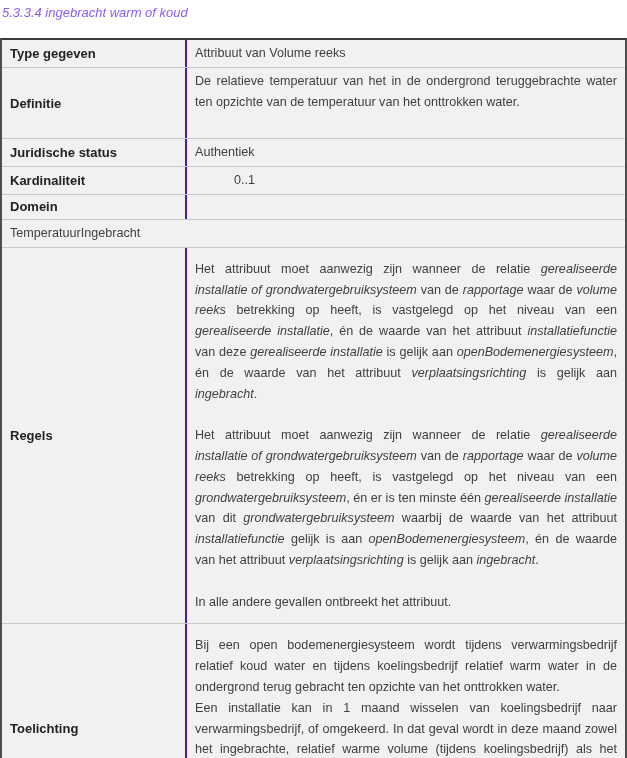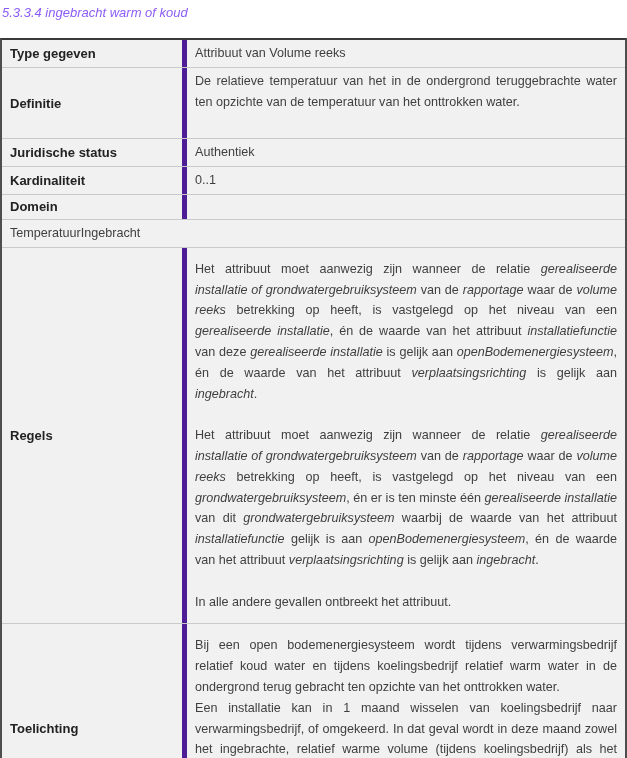--- a/index.html
+++ b/index.html
@@ -31,21 +31,21 @@
     display:flex;
     border-top:1px solid #c9c9c9;
     min-height:26px;
     background:#f1f1f1;
   }
   .row:first-child{border-top:none;}
   .label-cell{
     flex:0 0 185px;
     width:185px;
     box-sizing:border-box;
-    border-right:5px solid #4c1d95;
+    border-right:2px solid #4c1d95;
     font-weight:bold;
     font-size:13px;
     color:#222222;
     display:flex;
     align-items:center;
     padding:3px 8px;
   }
   .label-cell.indent{padding-left:14px;}
   .value-cell{
     flex:1;
@@ -56,21 +56,21 @@
     flex-direction:column;
     justify-content:flex-start;
     padding:3px 8px;
   }
   .value-cell p{margin:0;line-height:20.8px;}
   
   .row:nth-child(1){min-height:27px;}
   .row:nth-child(2){min-height:70px;}
   .row:nth-child(2) .value-cell{text-align:justify;}
   .row:nth-child(3){min-height:27px;}
-  .row:nth-child(4){min-height:26px;}
+  .row:nth-child(4){min-height:26px;gap:39px;}
   .row:nth-child(5){min-height:24px;}
   .row:nth-child(6){min-height:27px;}
   .row:nth-child(7){min-height:317px;}
   .row:nth-child(8){min-height:197px;}
   .row:nth-child(7) .value-cell,
   .row:nth-child(8) .value-cell{
     justify-content:space-between;
     padding:11px 8px;
     text-align:justify;
   }

